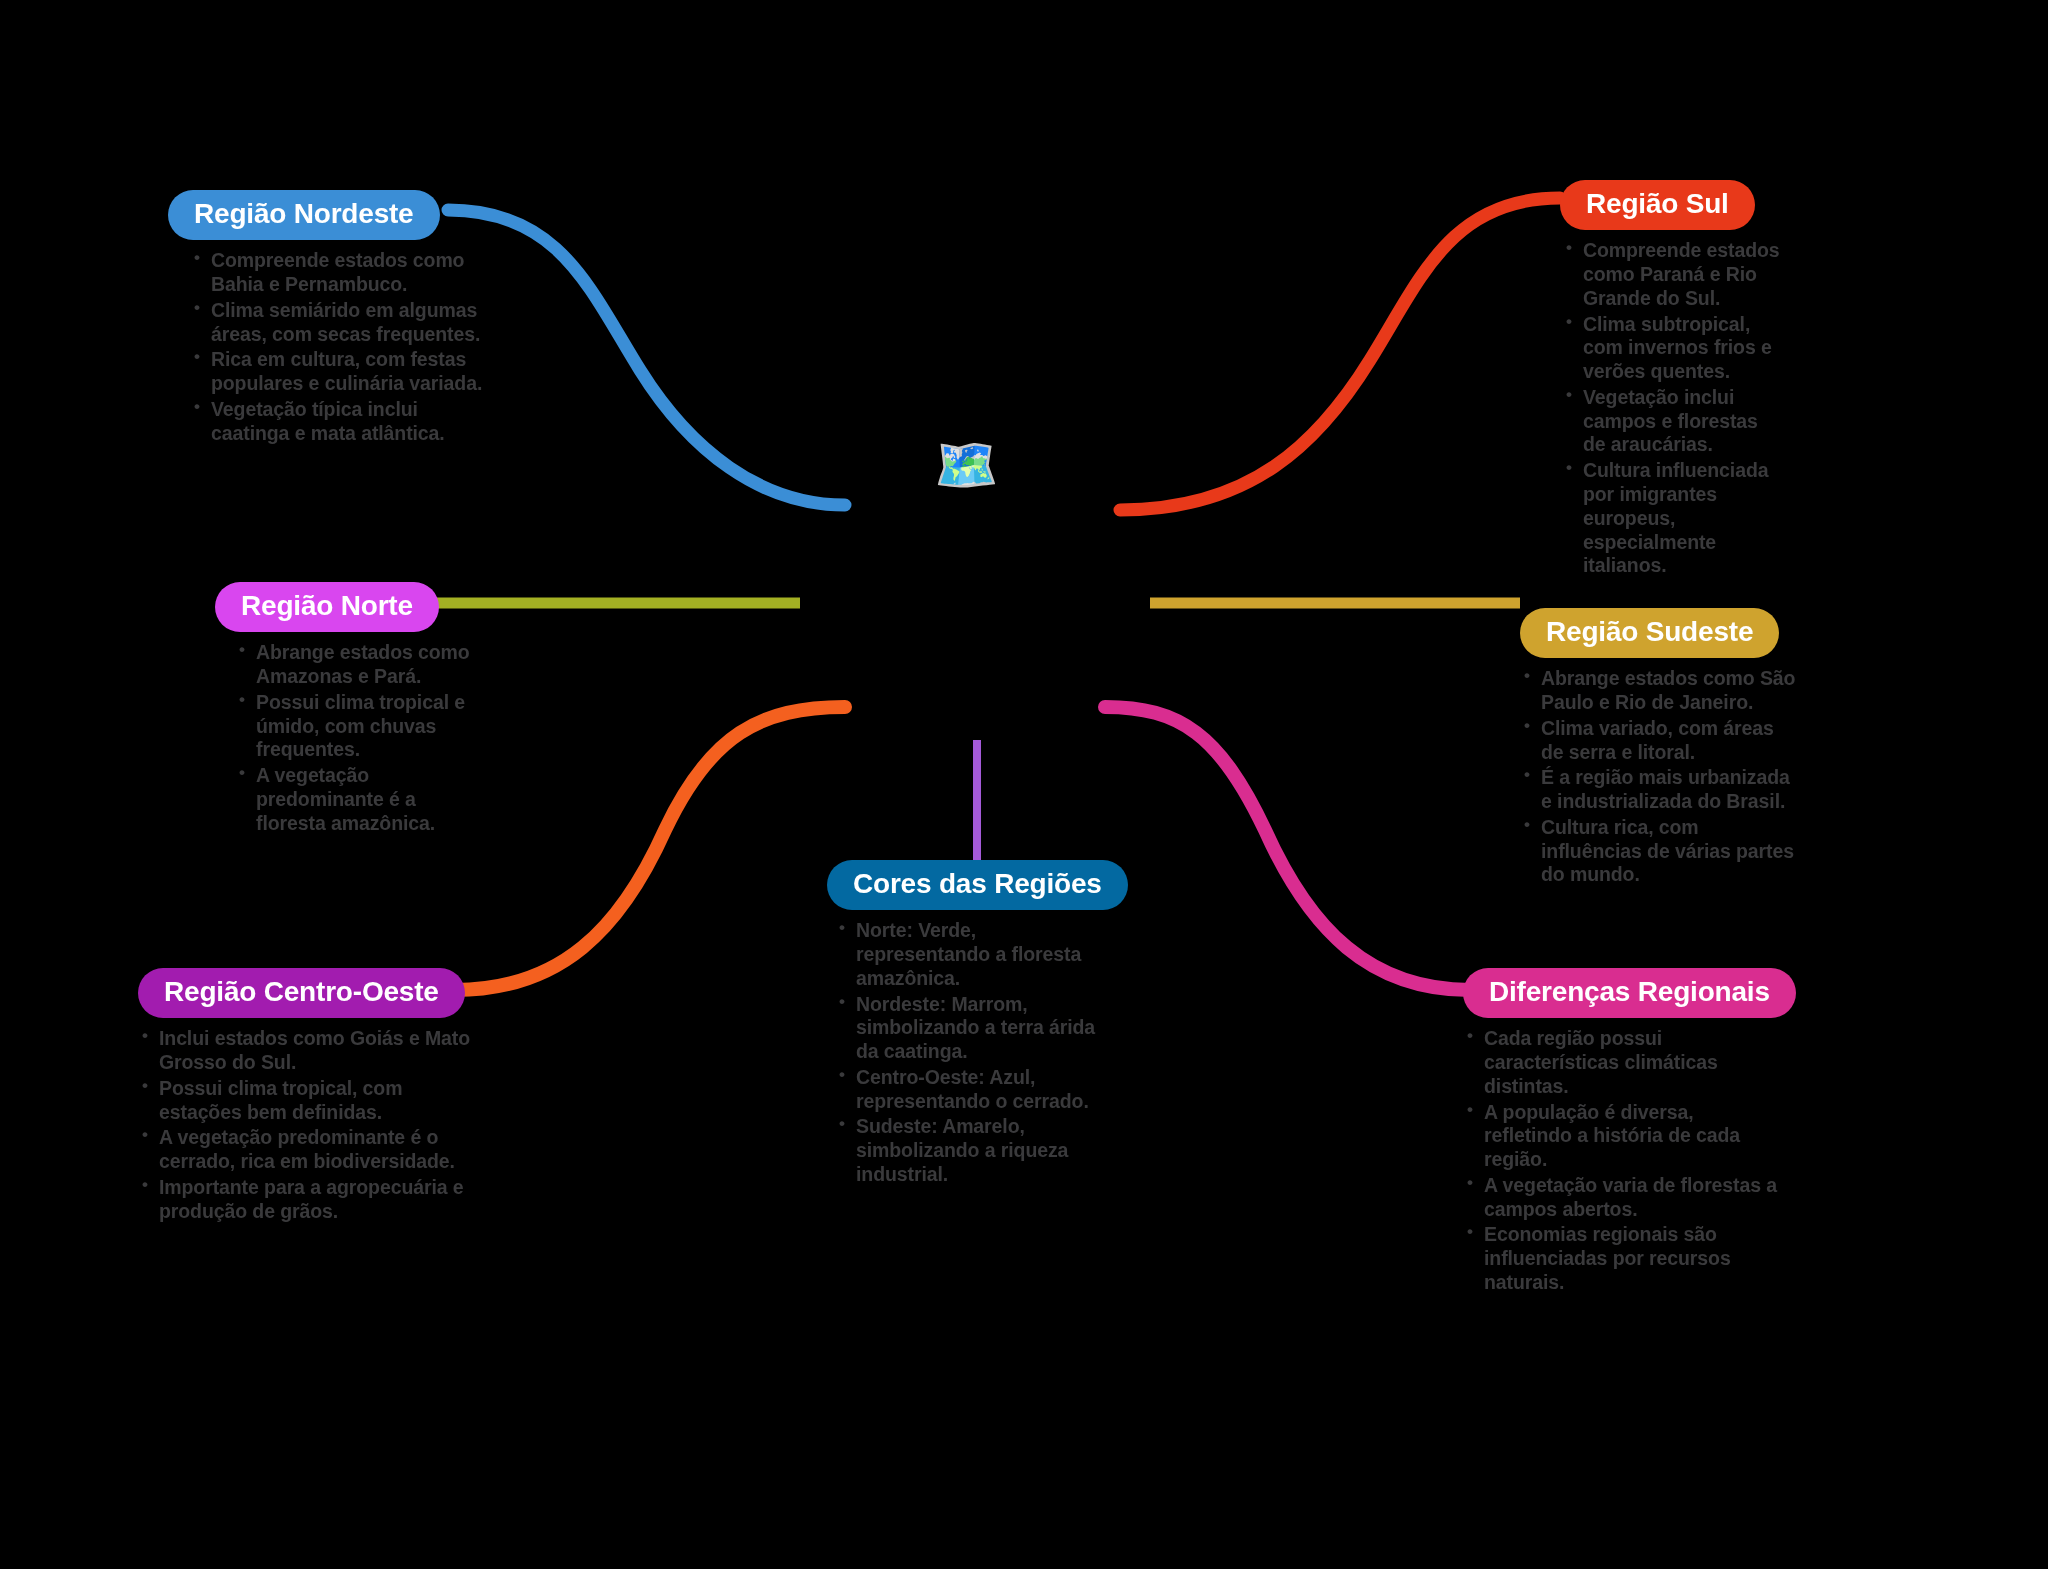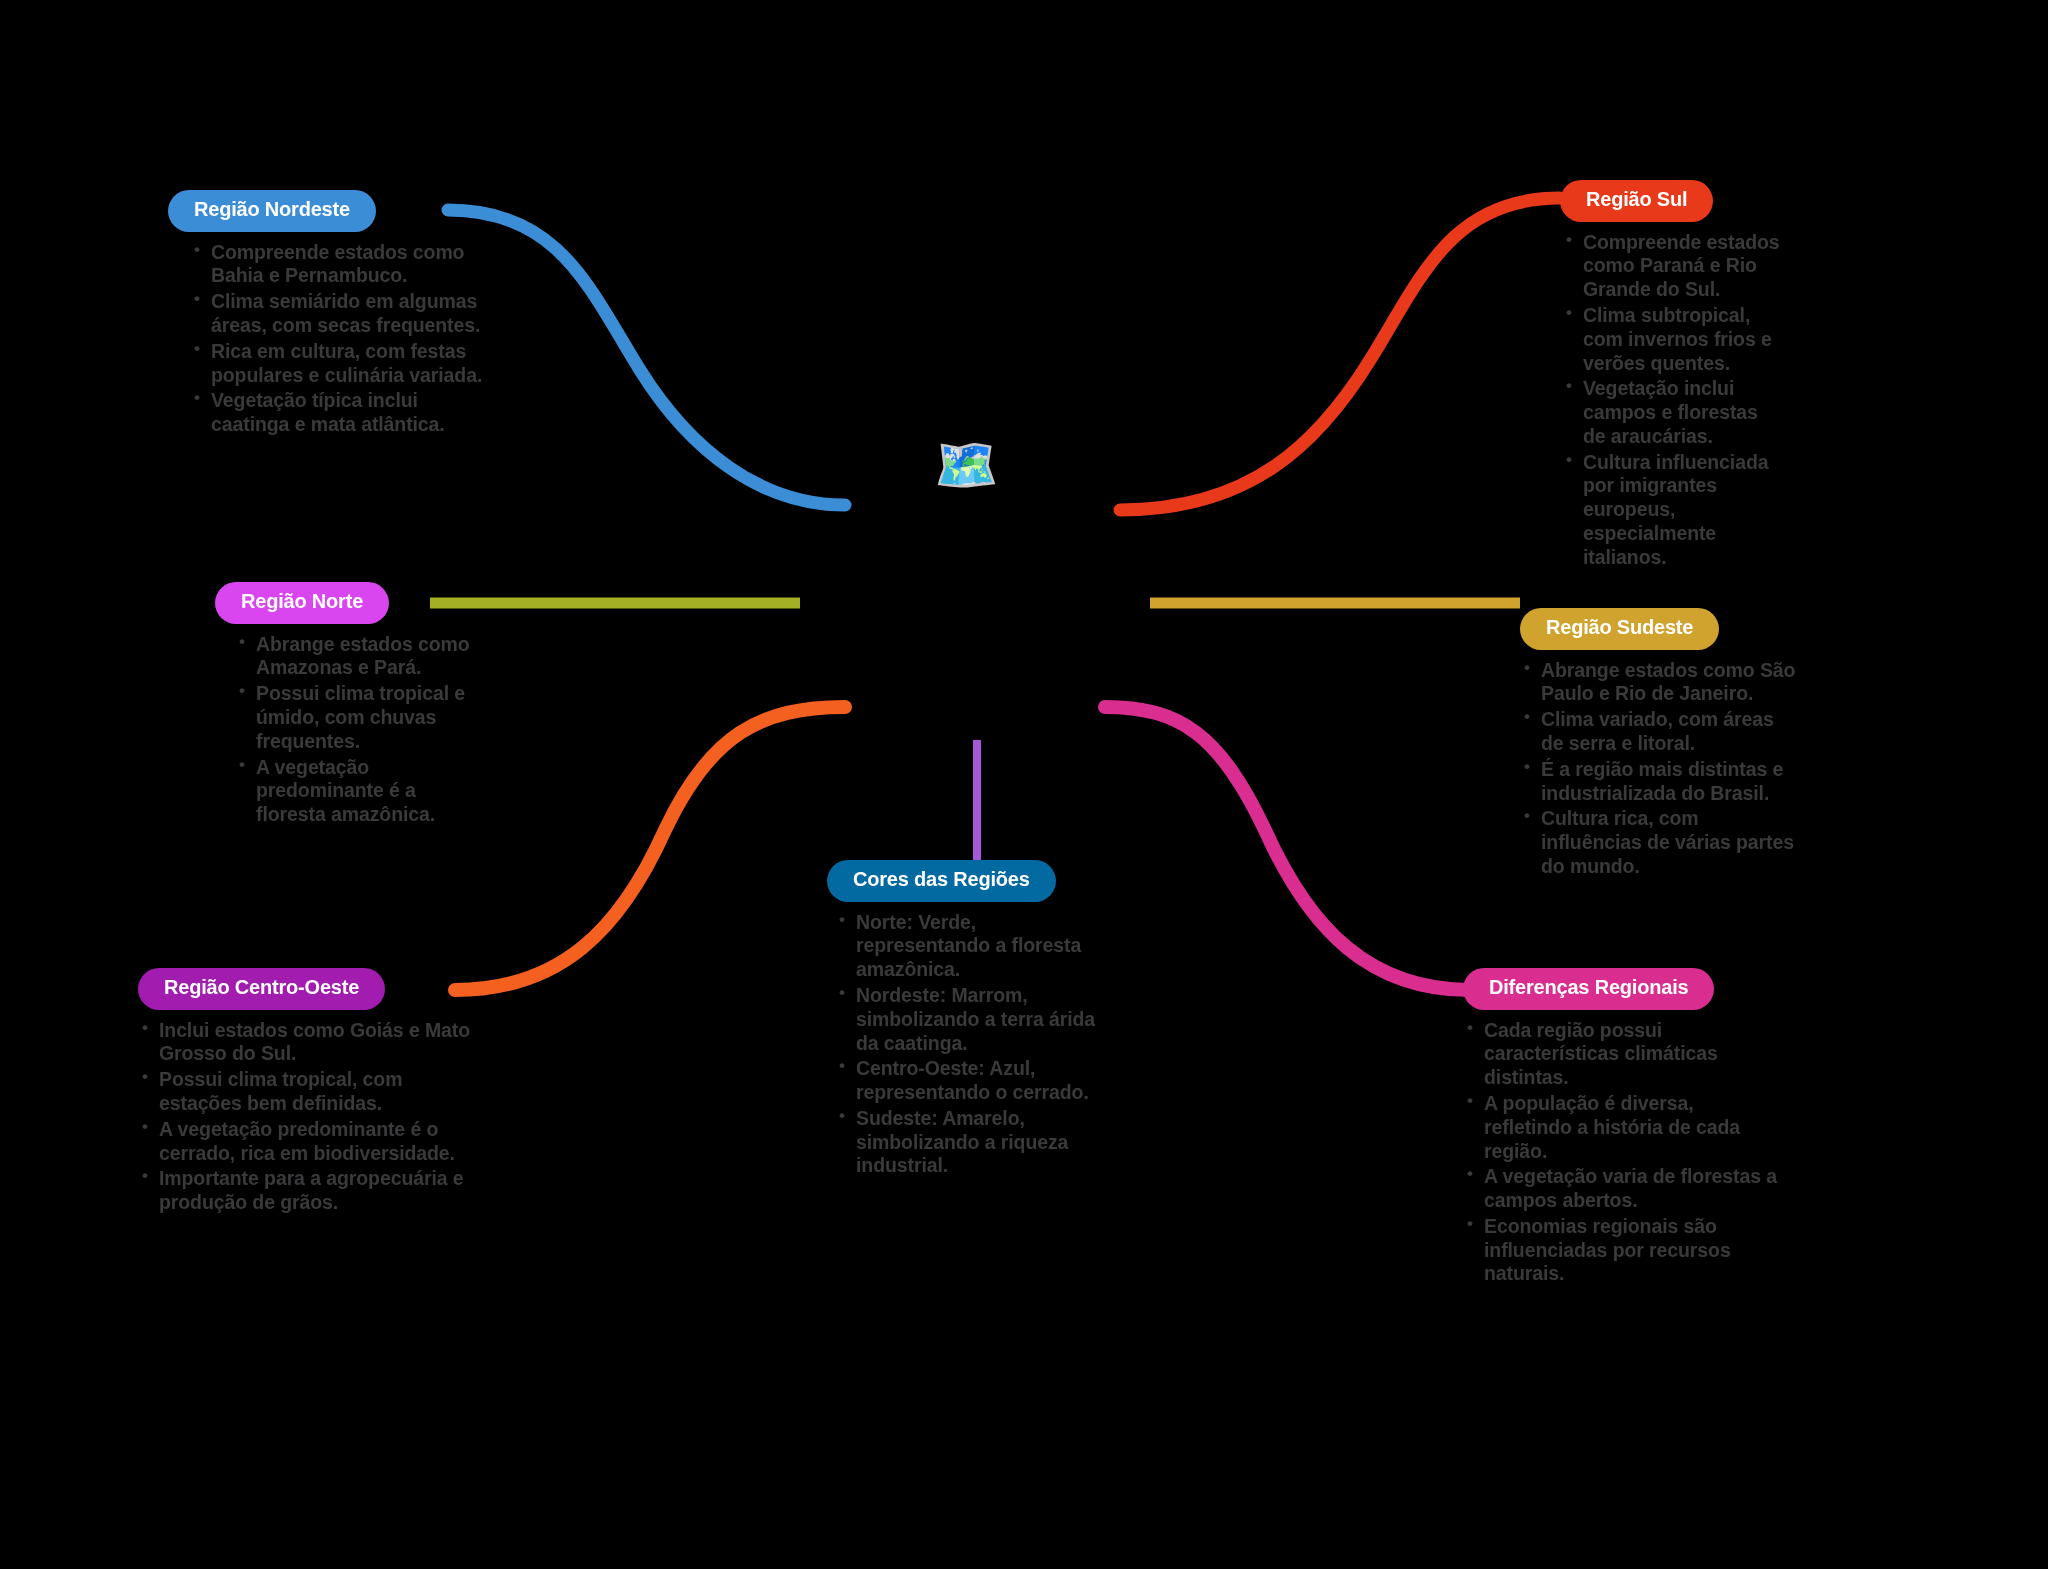--- a/index.html
+++ b/index.html
@@ -24,21 +24,21 @@
     pointer-events: none;
   }
   .node {
     position: absolute;
   }
   .badge {
     display: inline-block;
     border-radius: 999px;
     color: #ffffff;
     font-weight: bold;
-    font-size: 20px;
+    font-size: 28px;
     letter-spacing: -0.2px;
     padding: 9px 26px 11px 26px;
     white-space: nowrap;
     line-height: 1.08;
   }
   .bullets {
     list-style: none;
     margin-top: 9px;
     color: #3a3a3c;
     font-size: 19.5px;
@@ -151,21 +151,21 @@
       <li>Possui clima tropical e úmido, com chuvas frequentes.</li>
       <li>A vegetação predominante é a floresta amazônica.</li>
     </ul>
   </div>
 
   <div class="node" id="node-sudeste">
     <div class="badge" style="background:#cfa32e">Região Sudeste</div>
     <ul class="bullets">
       <li>Abrange estados como São Paulo e Rio de Janeiro.</li>
       <li>Clima variado, com áreas de serra e litoral.</li>
-      <li>É a região mais distintas e industrializada do Brasil.</li>
+      <li>É a região mais urbanizada e industrializada do Brasil.</li>
       <li>Cultura rica, com influências de várias partes do mundo.</li>
     </ul>
   </div>
 
   <div class="node" id="node-centro">
     <div class="badge" style="background:#a21caf">Região Centro-Oeste</div>
     <ul class="bullets">
       <li>Inclui estados como Goiás e Mato Grosso do Sul.</li>
       <li>Possui clima tropical, com estações bem definidas.</li>
       <li>A vegetação predominante é o cerrado, rica em biodiversidade.</li>

